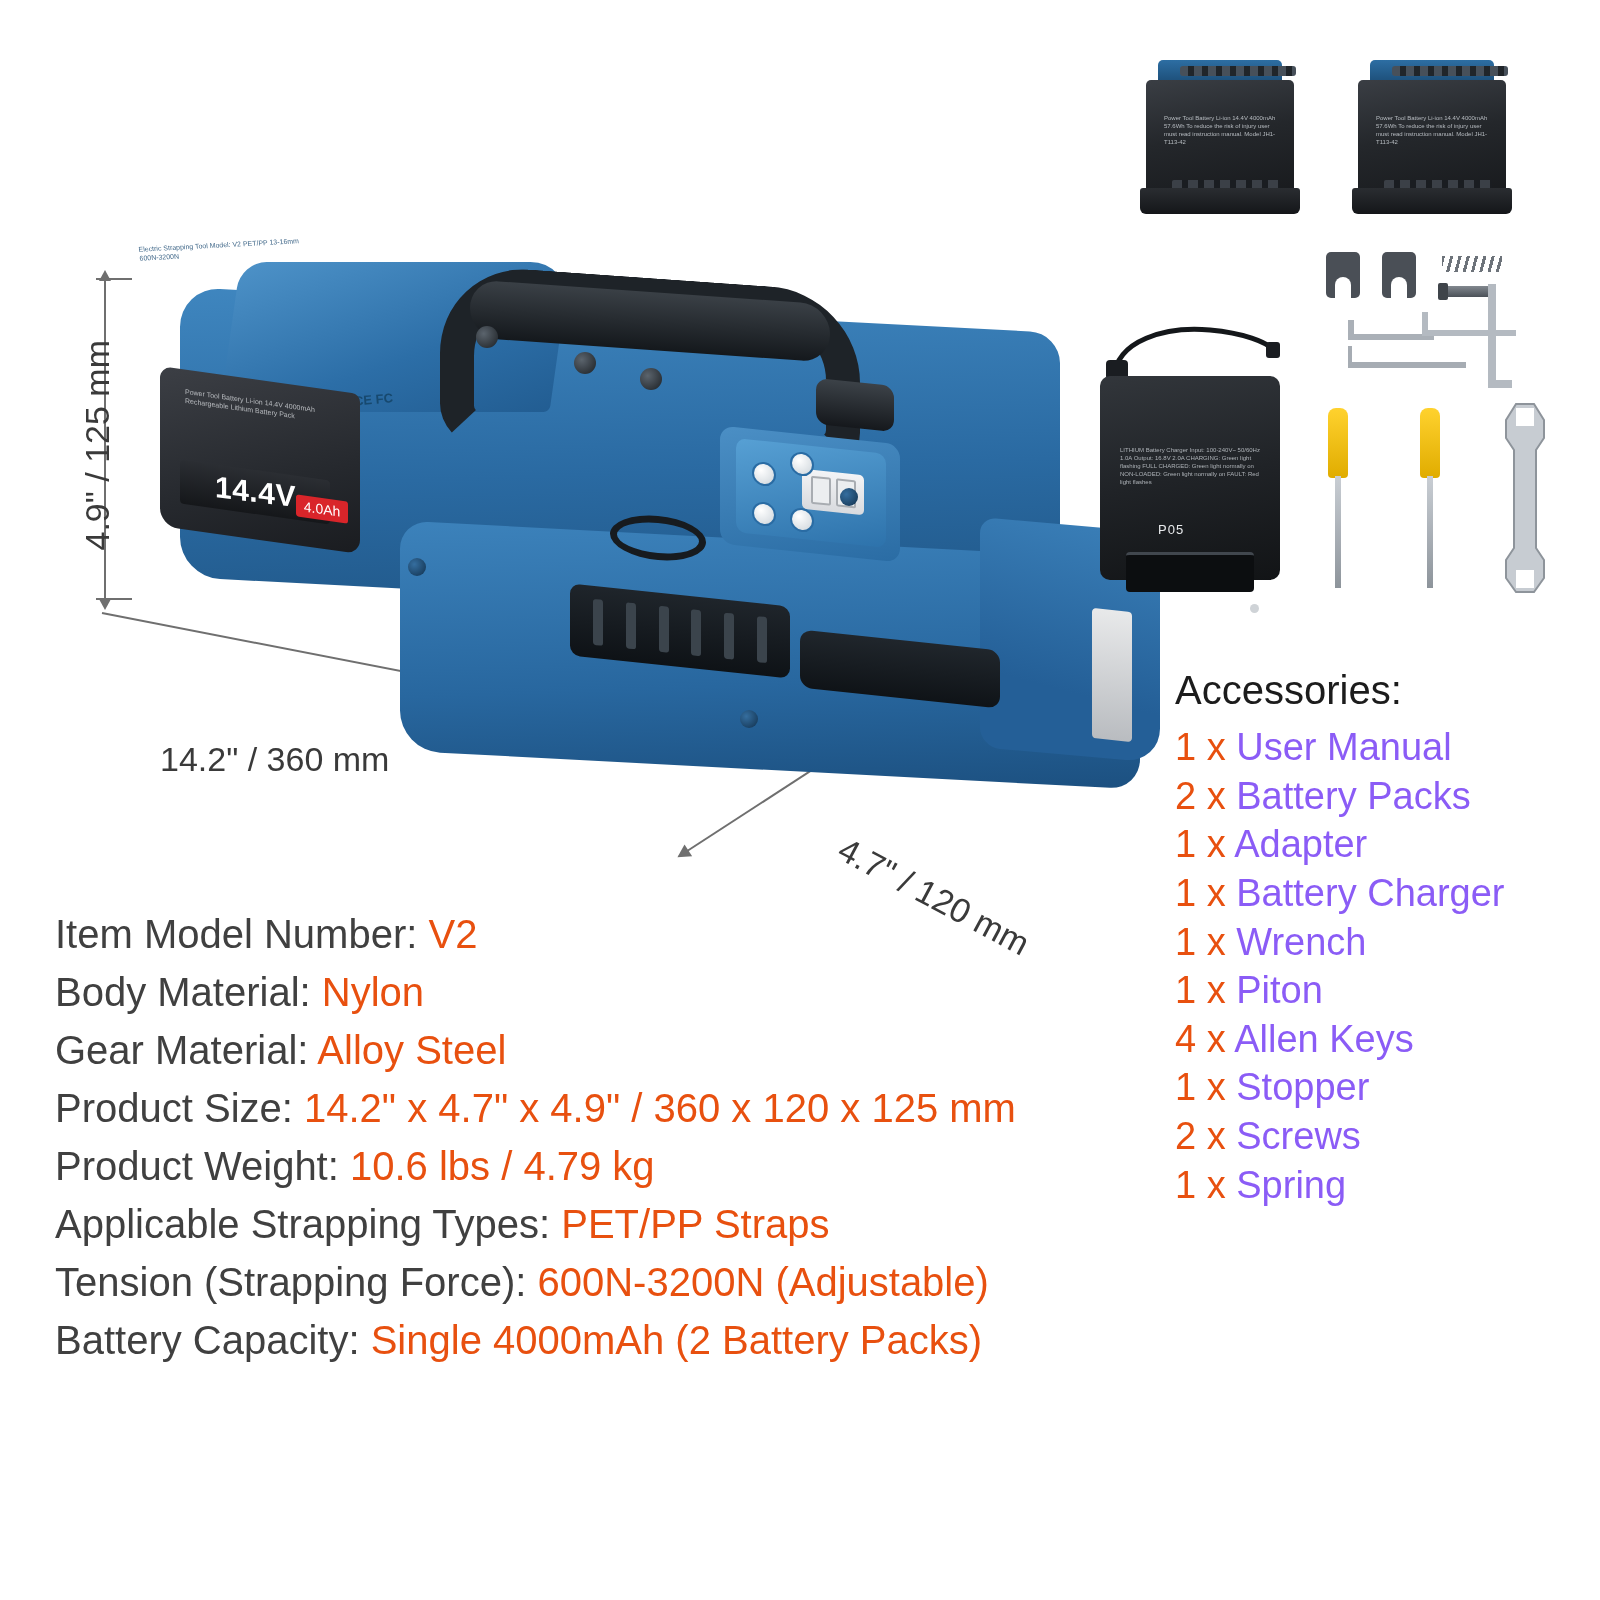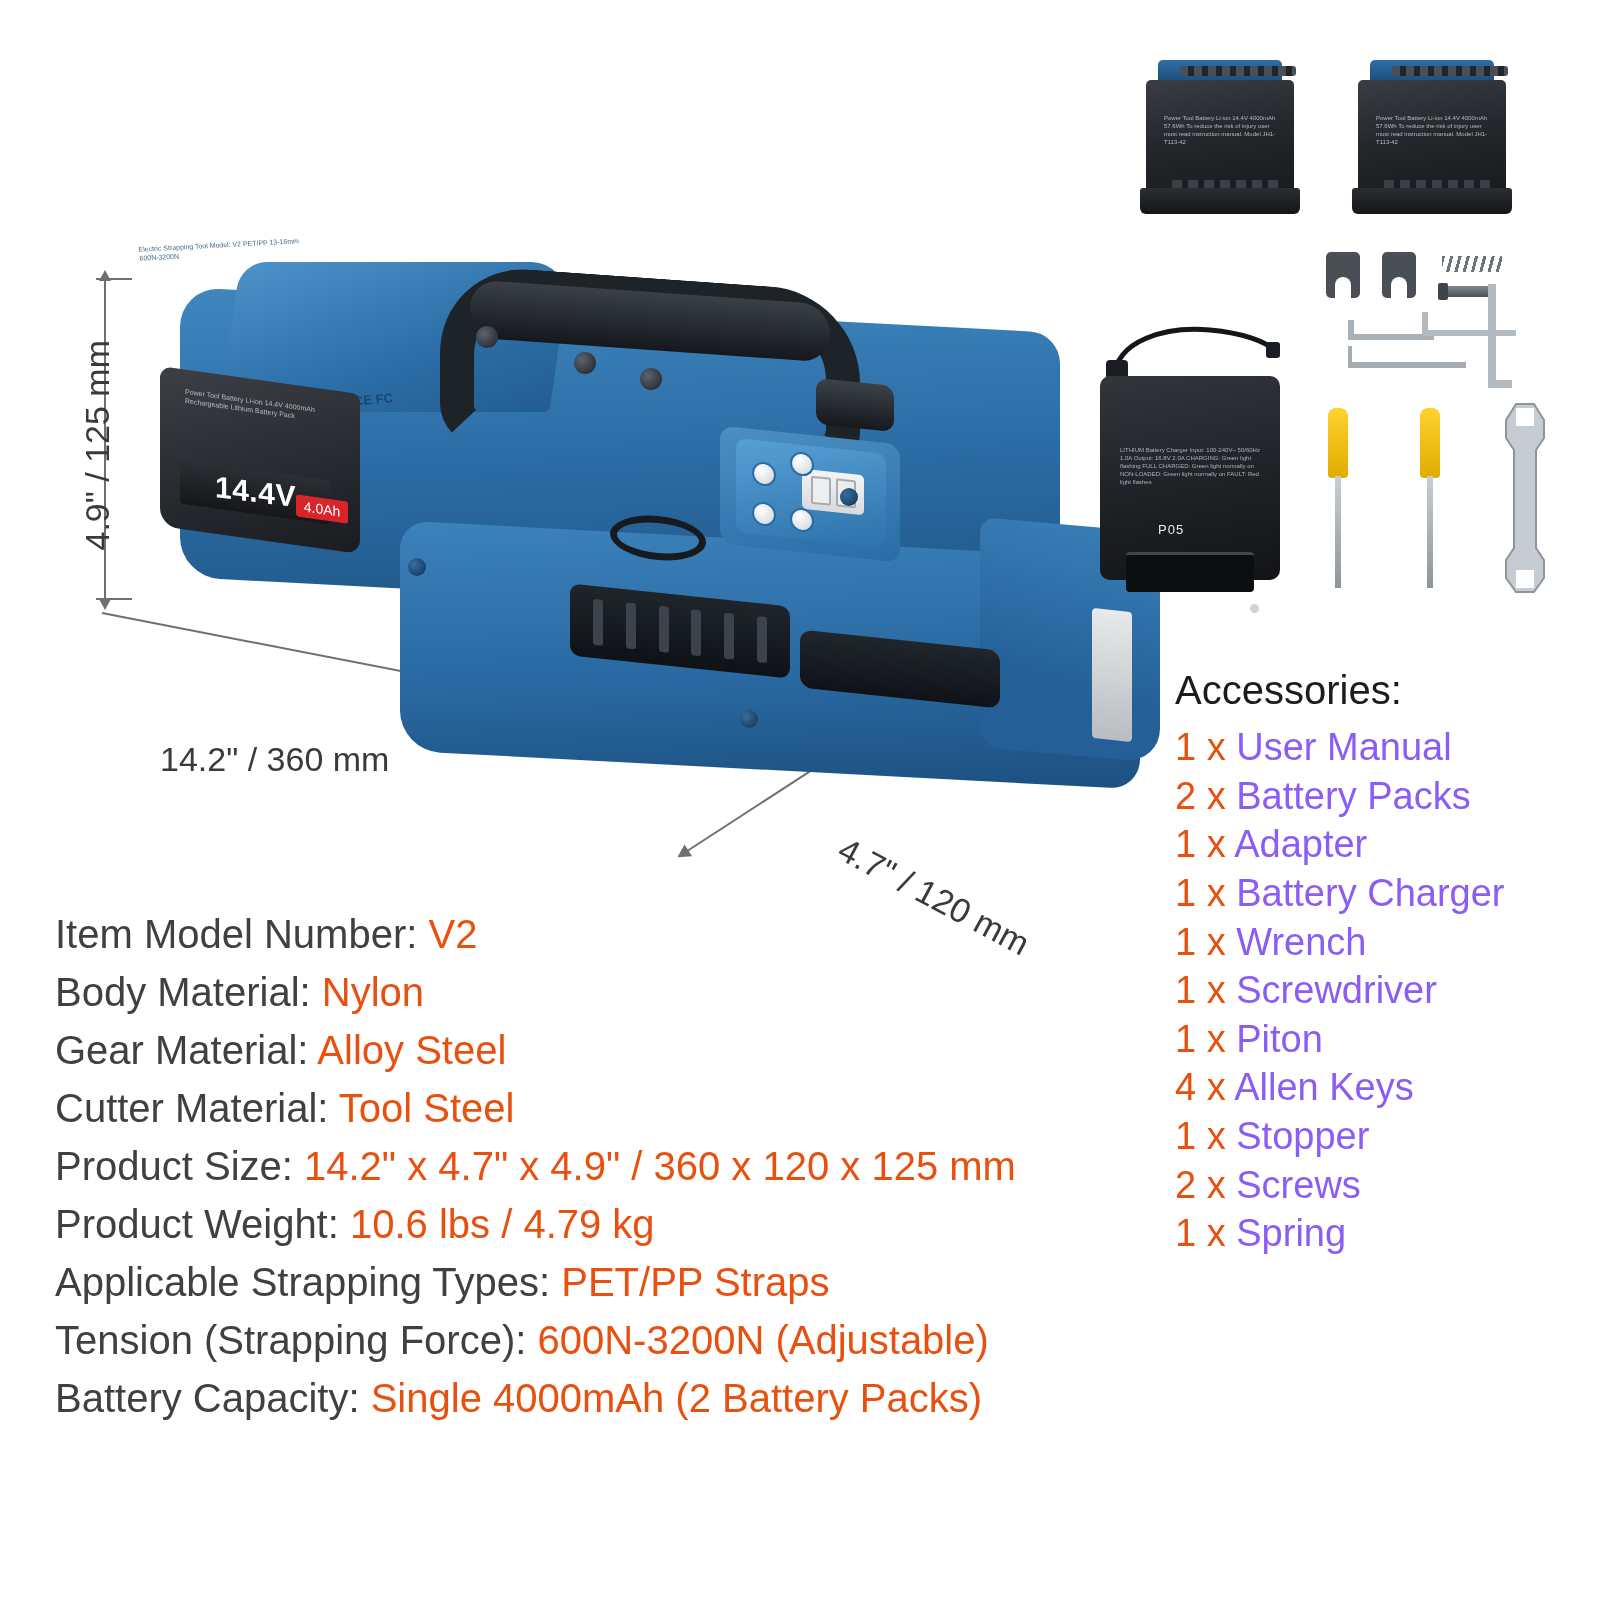--- a/index.html
+++ b/index.html
@@ -510,24 +510,20 @@
   <div class="acc-row">
     <span class="acc-qty">1 x</span>
     <span class="acc-name">Battery Charger</span>
   </div>
   <div class="acc-row">
     <span class="acc-qty">1 x</span>
     <span class="acc-name">Wrench</span>
   </div>
   <div class="acc-row">
     <span class="acc-qty">1 x</span>
-    <span class="acc-name">Screwdriver</span>
-  </div>
-  <div class="acc-row">
-    <span class="acc-qty">1 x</span>
     <span class="acc-name">Piton</span>
   </div>
   <div class="acc-row">
     <span class="acc-qty">4 x</span>
     <span class="acc-name">Allen Keys</span>
   </div>
   <div class="acc-row">
     <span class="acc-qty">1 x</span>
     <span class="acc-name">Stopper</span>
   </div>
@@ -545,23 +541,20 @@
   <div class="spec-row">
     <span class="lbl">Item Model Number: </span><span class="val">V2</span>
   </div>
   <div class="spec-row">
     <span class="lbl">Body Material: </span><span class="val">Nylon</span>
   </div>
   <div class="spec-row">
     <span class="lbl">Gear Material: </span><span class="val">Alloy Steel</span>
   </div>
   <div class="spec-row">
-    <span class="lbl">Cutter Material: </span><span class="val">Tool Steel</span>
-  </div>
-  <div class="spec-row">
     <span class="lbl">Product Size: </span><span class="val">14.2" x 4.7" x 4.9" / 360 x 120 x 125 mm</span>
   </div>
   <div class="spec-row">
     <span class="lbl">Product Weight: </span><span class="val">10.6 lbs / 4.79 kg</span>
   </div>
   <div class="spec-row">
     <span class="lbl">Applicable Strapping Types: </span><span class="val">PET/PP Straps</span>
   </div>
   <div class="spec-row">
     <span class="lbl">Tension (Strapping Force): </span><span class="val">600N-3200N (Adjustable)</span>

